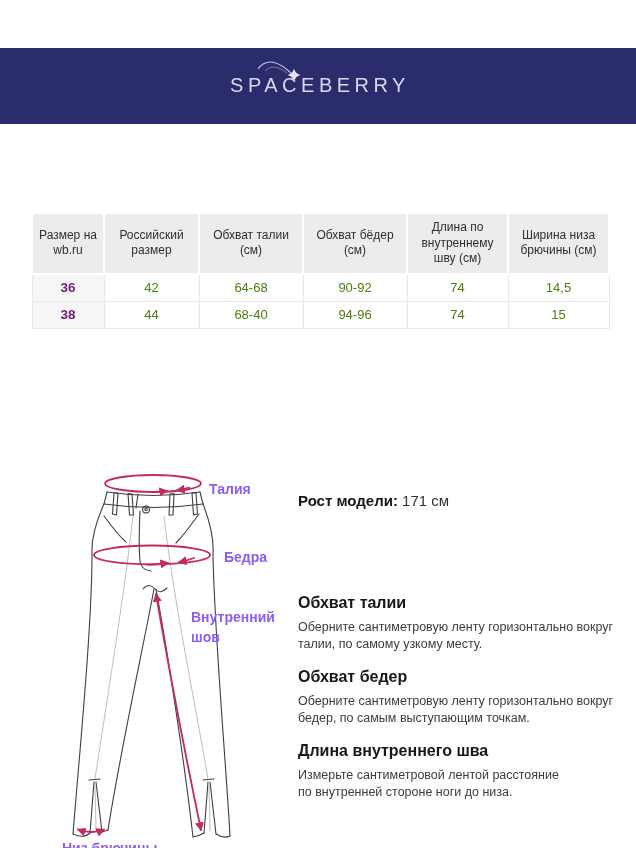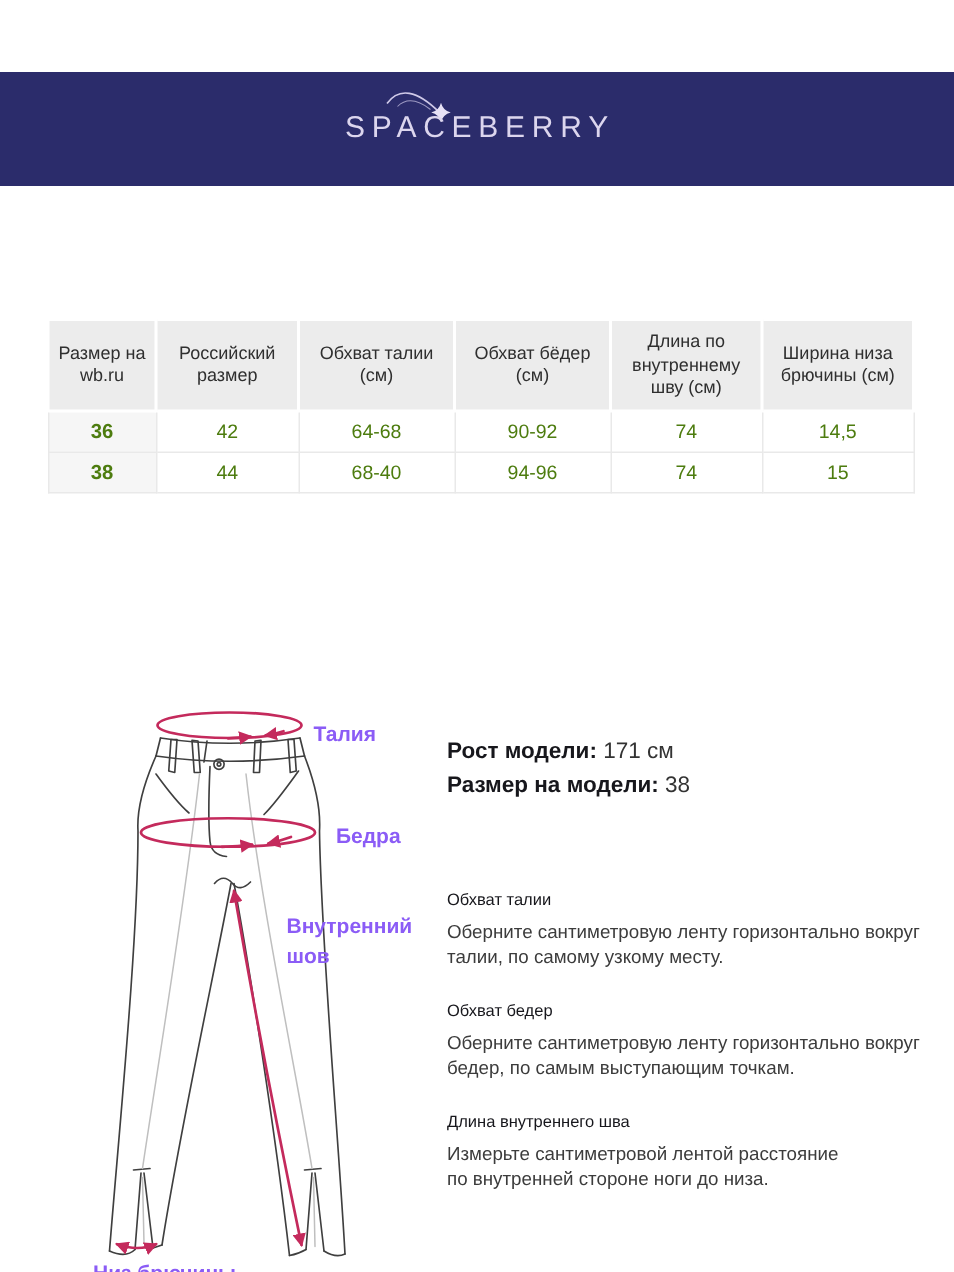--- a/index.html
+++ b/index.html
@@ -11,21 +11,21 @@
   .logo-text { position:absolute; left:0; top:26px; width:100%; text-align:center; text-indent:4px;
                color:var(--logo,#dcd6ee); font-size:20px; letter-spacing:4.5px; font-weight:400; }
   .comet { position:absolute; left:257px; top:8px; }
 
   
   .size-table { position:absolute; left:31px; top:164px; width:577px; border-collapse:collapse; table-layout:fixed; }
   .size-table th { background:#ececec; border:2px solid #ffffff; font-size:12px; font-weight:400; color:#2f2f2f;
                    text-align:center; vertical-align:middle; padding:6px 3px; line-height:1.3; height:42px; }
   .size-table td { border:1px solid #e9e9e9; font-size:13px; color:#4d7c0f; text-align:center;
                    height:26px; padding:0; background:#fff; }
-  .size-table td.rowhead { background:#f6f6f6; font-weight:700; color:#4d7c0f; font-size:13.5px; }
+  .size-table td.rowhead { background:#f6f6f6; font-weight:700; color:#701a75; font-size:13.5px; }
 
   
   .diagram-svg { position:absolute; left:40px; top:410px; }
   .ink  { fill:none; stroke:#3f3f3f; stroke-width:1.1; stroke-linecap:round; stroke-linejoin:round; }
   .soft { fill:none; stroke:#bfbfbf; stroke-width:1; stroke-linecap:round; }
   .pink { fill:none; stroke:var(--accent,#c42a5c); stroke-width:1.8; stroke-linecap:round; }
   .pinkfill { fill:var(--accent,#c42a5c); }
   .dlabel { position:absolute; font-size:14px; font-weight:700; color:#8b5cf6; line-height:20px; }
   .dl-waist { left:209px; top:431px; }
   .dl-hips  { left:224px; top:499px; }
@@ -33,21 +33,21 @@
   .dl-hem   { left:62px;  top:790px; }
 
   
   .model-info { position:absolute; left:298px; top:444px; font-size:15px; color:#17171c; }
   .model-line { height:16px; margin-bottom:7px; white-space:nowrap; }
   .model-line .lbl { font-weight:700; }
   .model-line .val { font-weight:400; color:#333; }
 
   .guide-section { position:absolute; left:298px; width:318px; }
   .gs-1 { top:546px; } .gs-2 { top:620px; } .gs-3 { top:694px; }
-  .guide-title { margin:0 0 7px 0; font-size:11px; font-weight:400; color:#17171c; }
+  .guide-title { margin:0 0 7px 0; font-size:16px; font-weight:700; color:#17171c; }
   .guide-body  { margin:0; font-size:12.5px; line-height:17px; color:#3c3c3c; }
   .gs-3 .guide-body { max-width:262px; }
 </style>
 </head>
 <body>
 
 <div class="page">
 
   <header class="brand-header">
     <svg class="comet" width="46" height="28" viewBox="0 0 46 28">
@@ -157,24 +157,20 @@
   <div class="dlabel dl-waist">Талия</div>
   <div class="dlabel dl-hips">Бедра</div>
   <div class="dlabel dl-inseam">Внутренний шов</div>
   <div class="dlabel dl-hem">Низ брючины</div>
 
   <div class="model-info">
     <div class="model-line">
       <span class="lbl">Рост модели:</span>
       <span class="val">171 см</span>
     </div>
-    <div class="model-line">
-      <span class="lbl">Размер на модели:</span>
-      <span class="val">38</span>
-    </div>
   </div>
 
   <section class="guide-section gs-1">
     <h3 class="guide-title">Обхват талии</h3>
     <p class="guide-body">Оберните сантиметровую ленту горизонтально вокруг талии, по самому узкому месту.</p>
   </section>
   <section class="guide-section gs-2">
     <h3 class="guide-title">Обхват бедер</h3>
     <p class="guide-body">Оберните сантиметровую ленту горизонтально вокруг бедер, по самым выступающим точкам.</p>
   </section>

